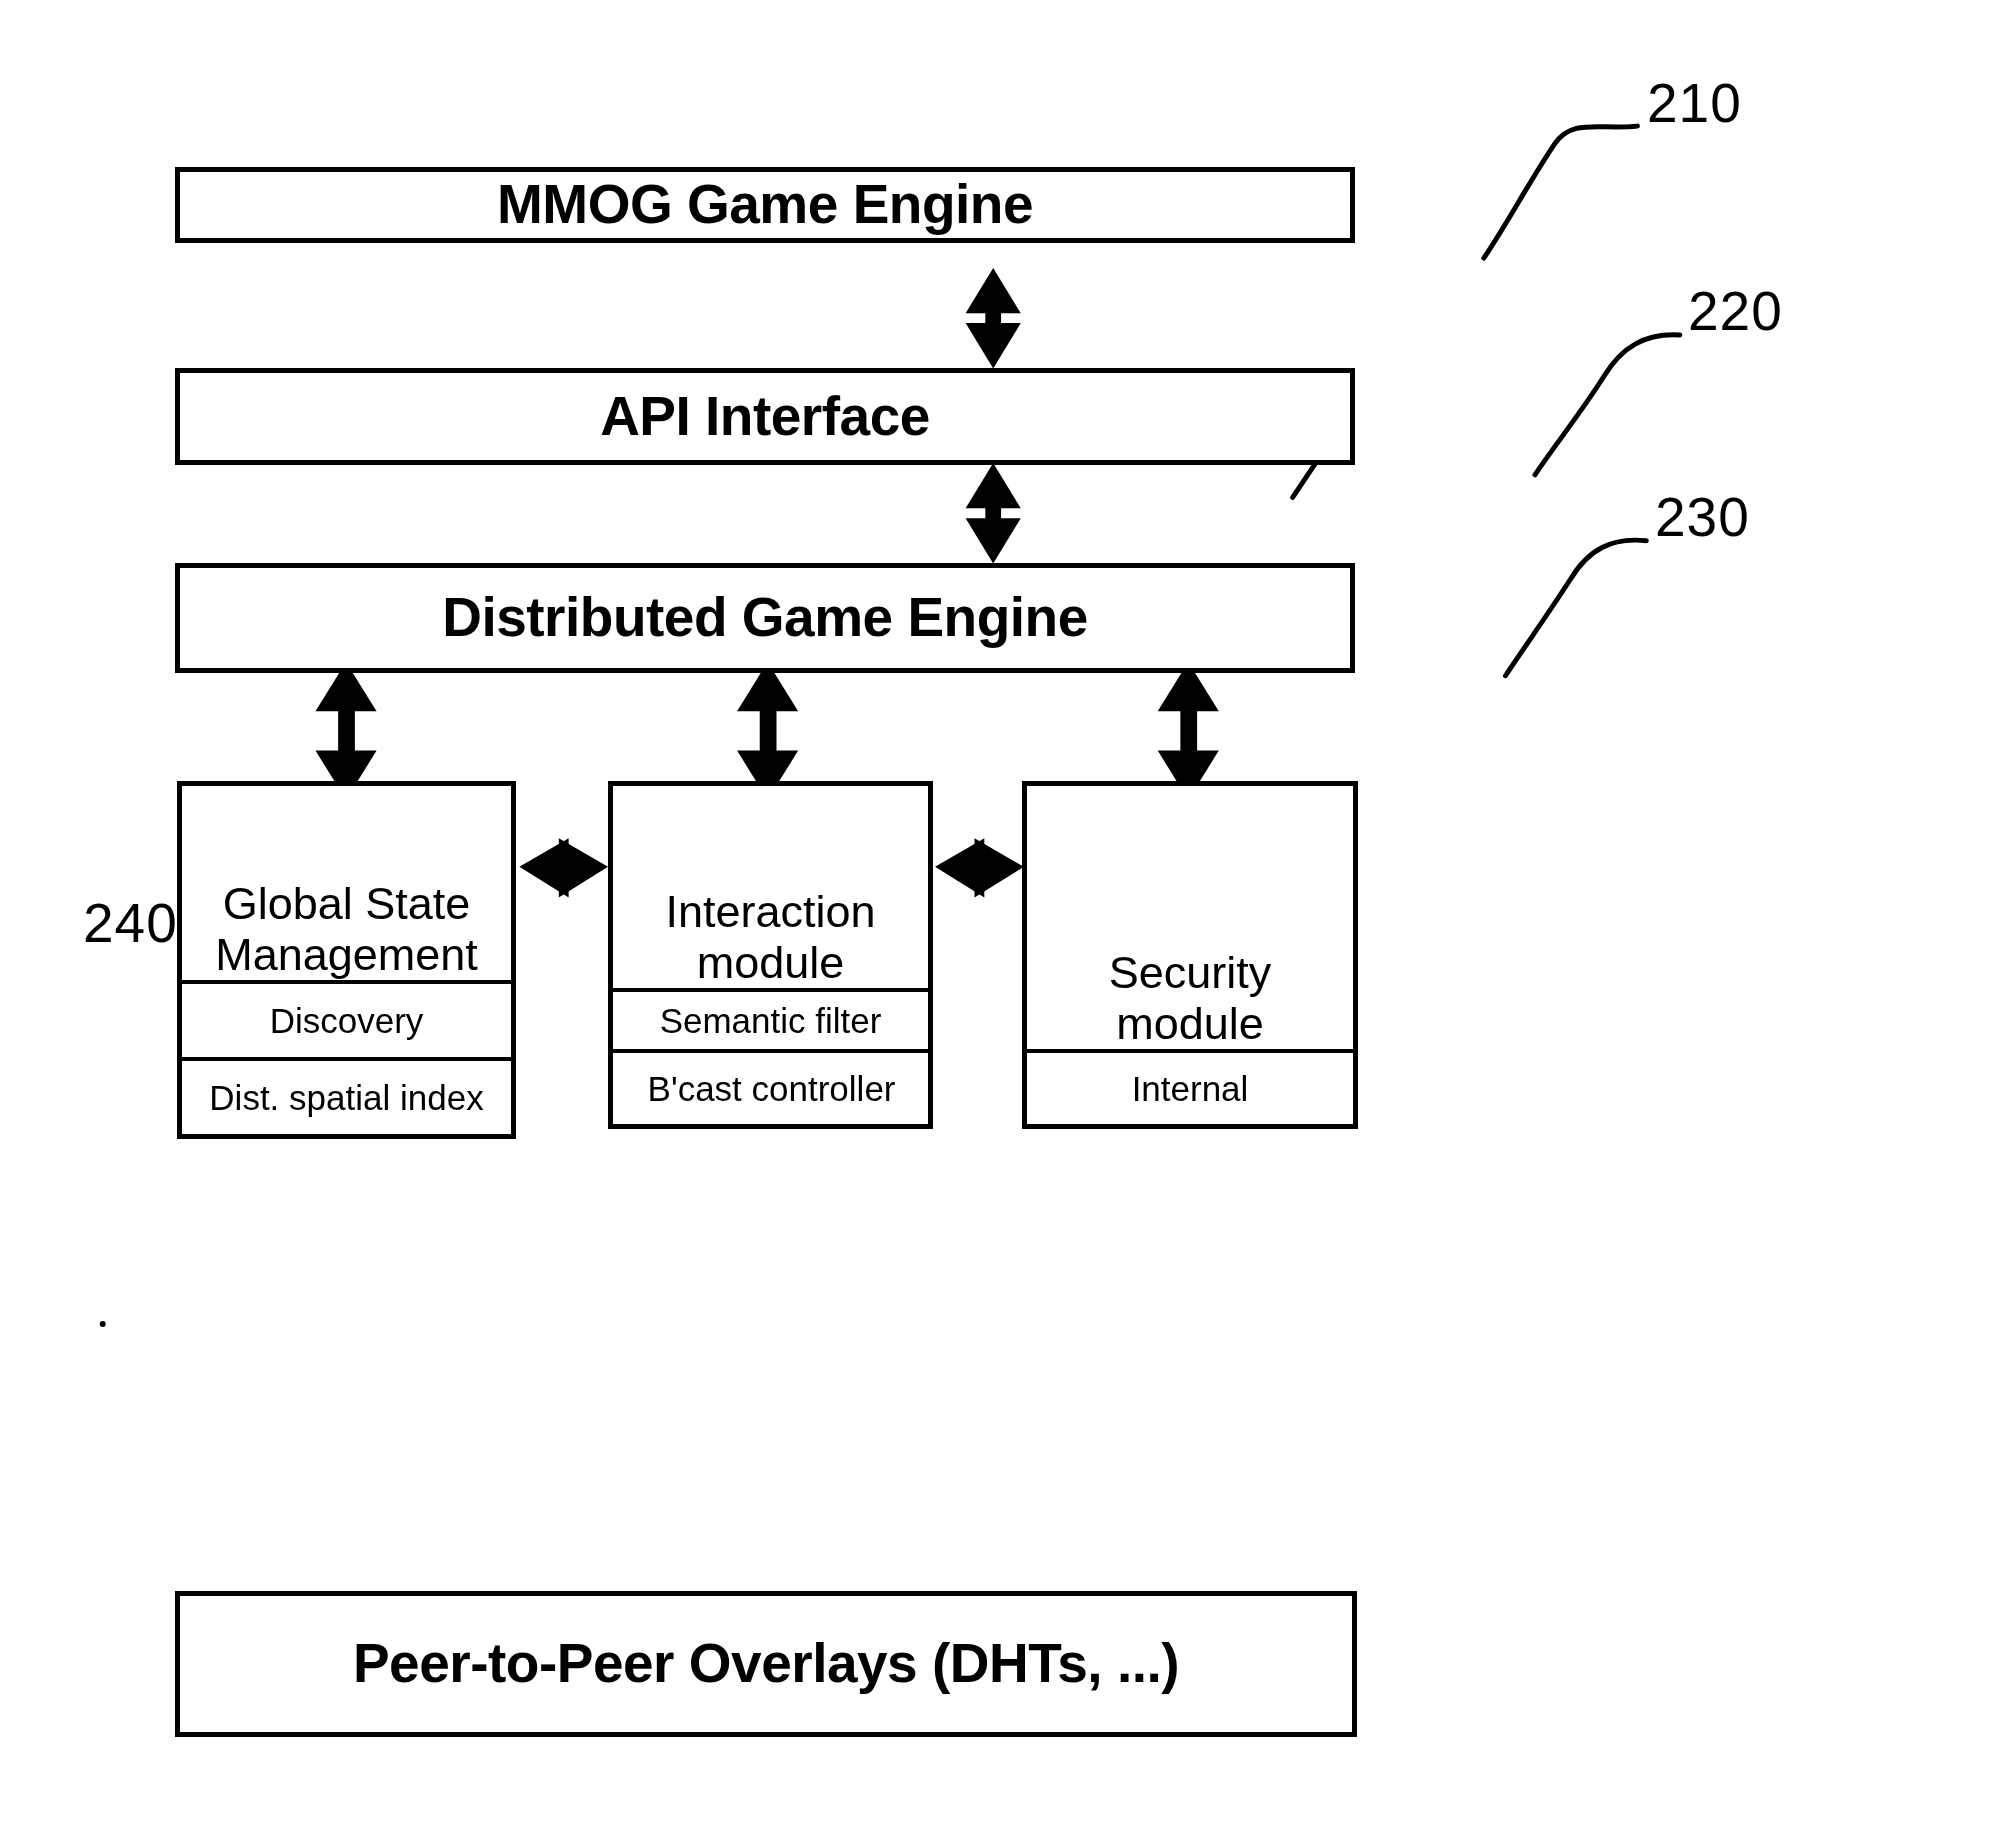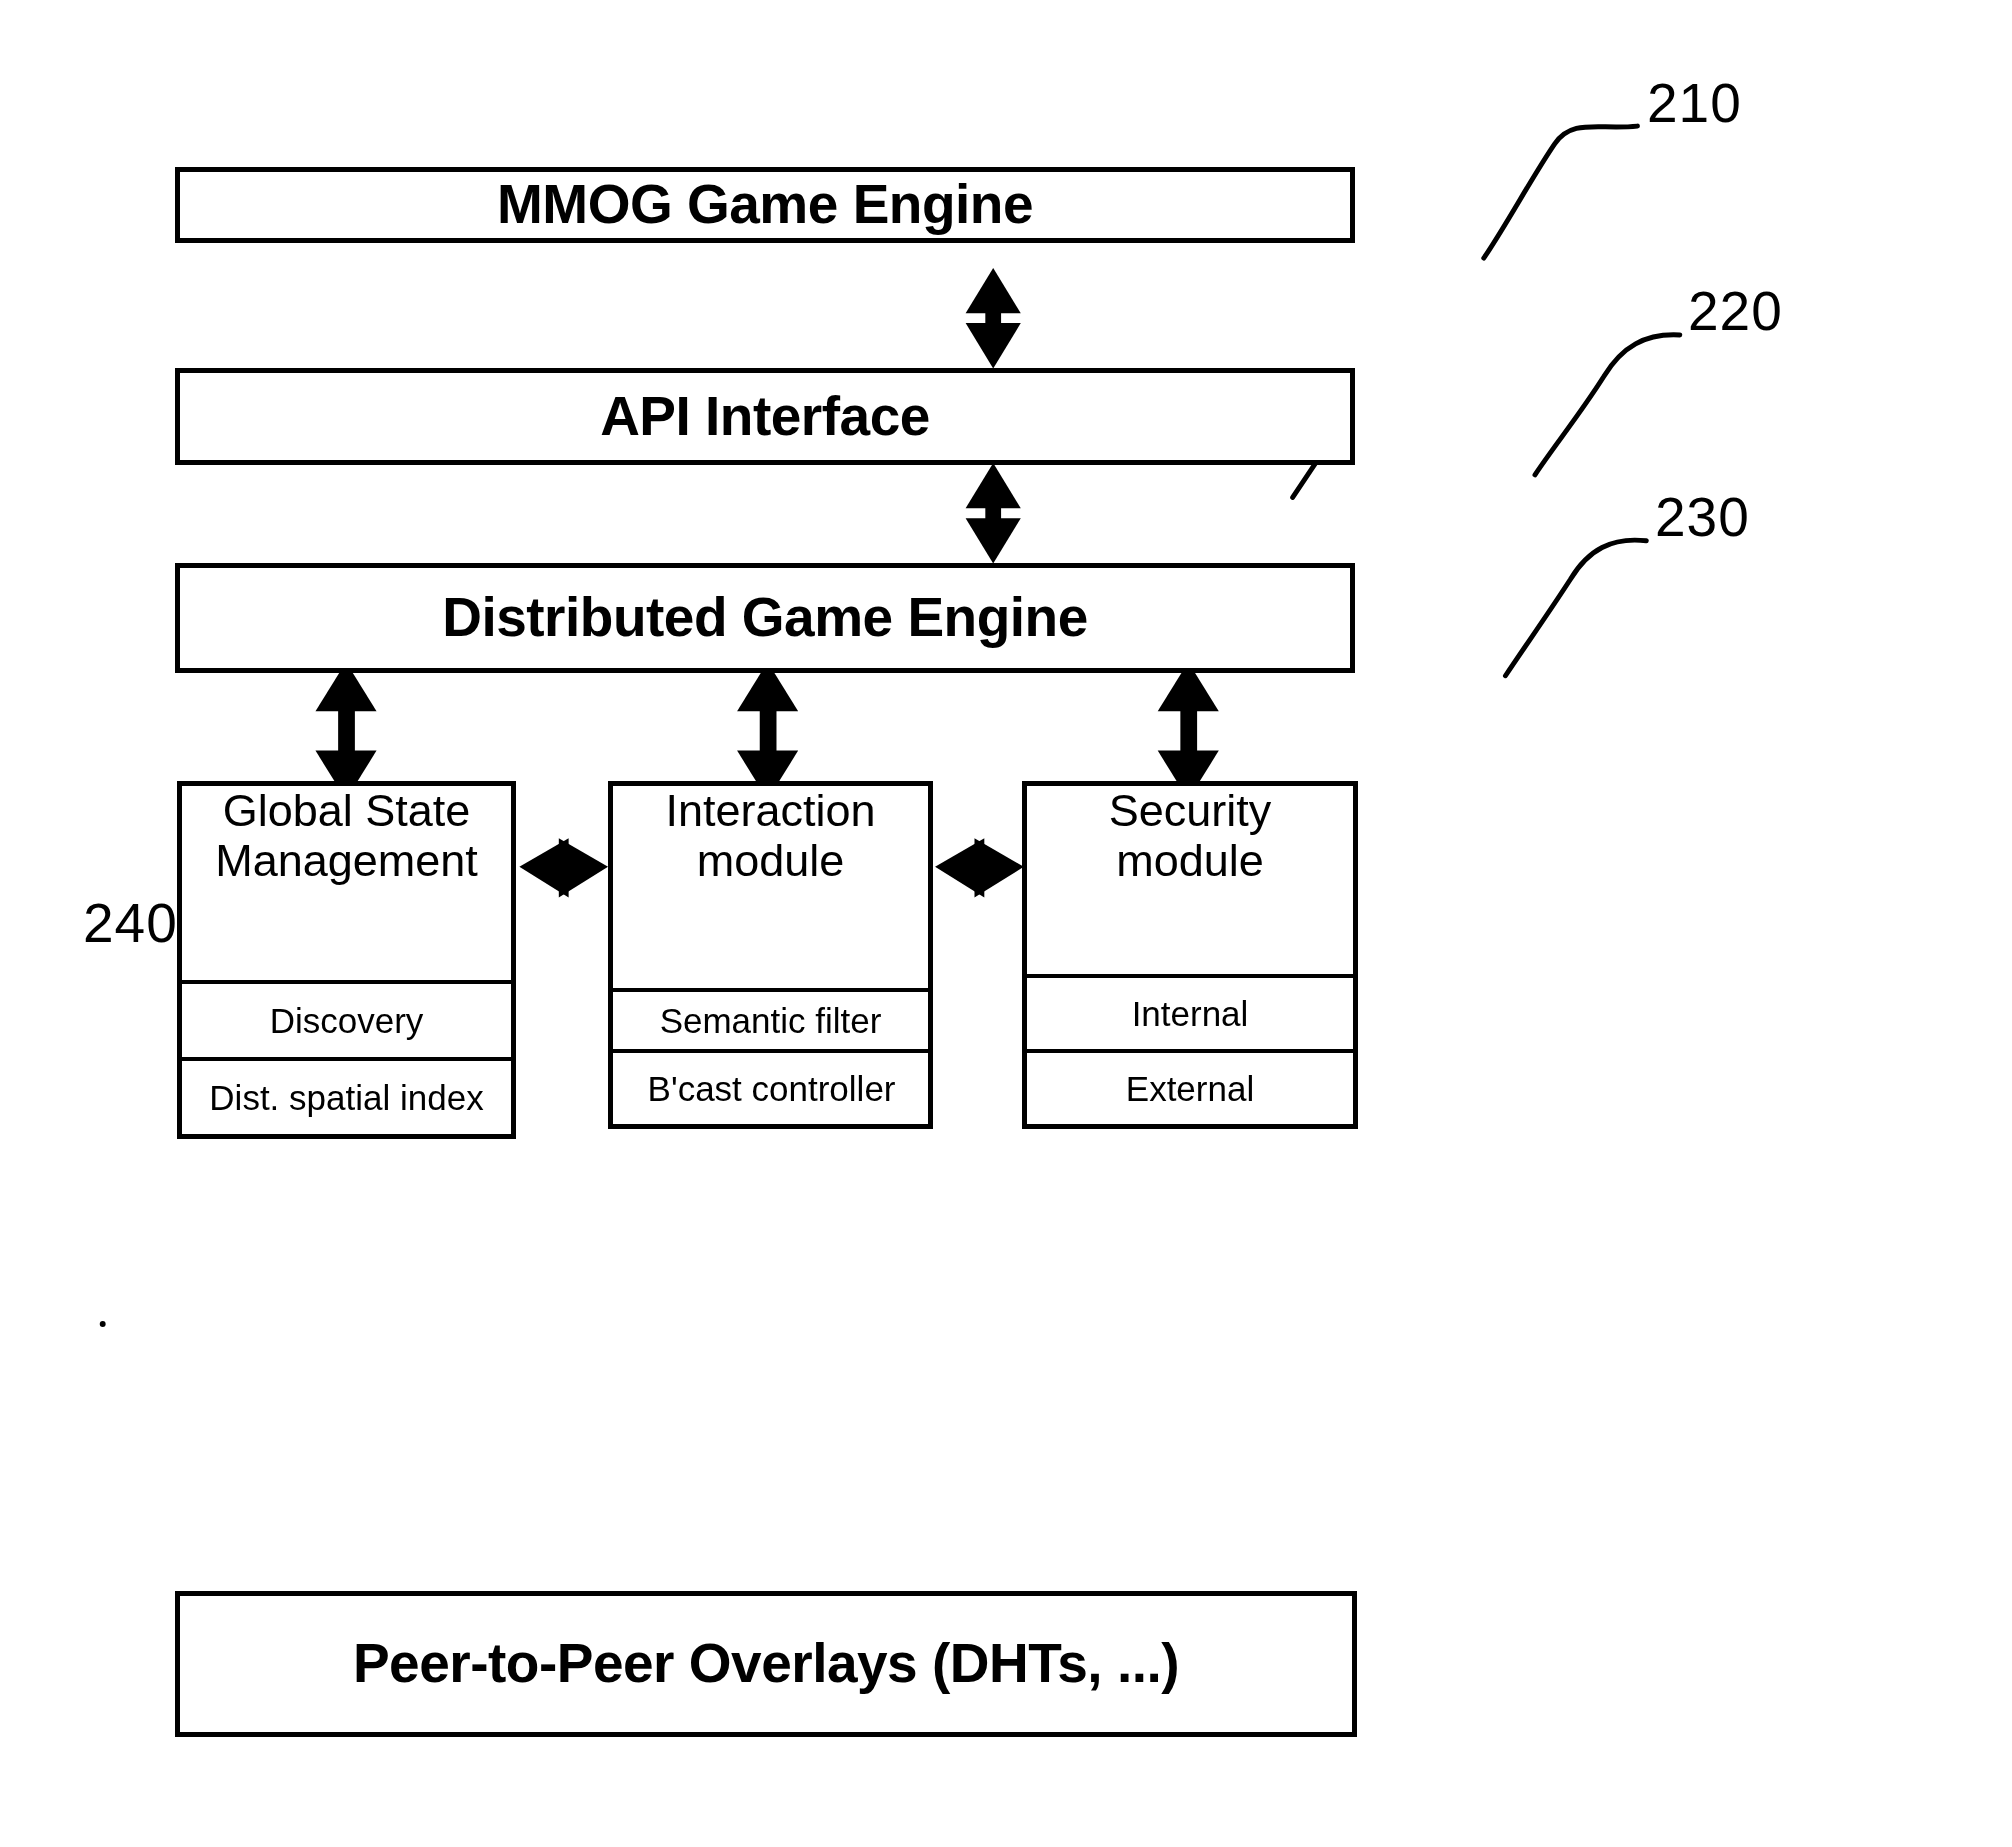--- a/index.html
+++ b/index.html
@@ -38,21 +38,21 @@
     position: absolute;
     box-sizing: border-box;
     border: 5.9px solid #000000;
     background: #ffffff;
     display: flex;
     flex-direction: column;
   }
   .module-head {
     flex: 1 1 auto;
     display: flex;
-    align-items: flex-start;
+    align-items: flex-end;
     justify-content: center;
     text-align: center;
     padding: 0 7.9px;
   }
   .module-head-text {
     font-size: 45px;
     color: #000000;
     line-height: 1.12;
     font-weight: normal;
   }
@@ -206,23 +206,20 @@
   <div class="module-box" style="left:1022px; top:781px; width:336px; height:348px;">
     <div class="module-head">
       <div class="module-head-text">
         <div>Security</div>
         <div>module</div>
       </div>
     </div>
     <div class="module-sub" style="height:75px;">
       <span class="module-sub-text">Internal</span>
     </div>
-    <div class="module-sub" style="height:75px;">
-      <span class="module-sub-text">External</span>
-    </div>
   </div>
 
   <div class="ref-label" style="left:1647px; top:71px;">210</div>
 
   <div class="ref-label" style="left:1688px; top:279px;">220</div>
 
   <div class="ref-label" style="left:1655px; top:485px;">230</div>
 
   <div class="ref-label" style="left:83px; top:891px;">240</div>
 

